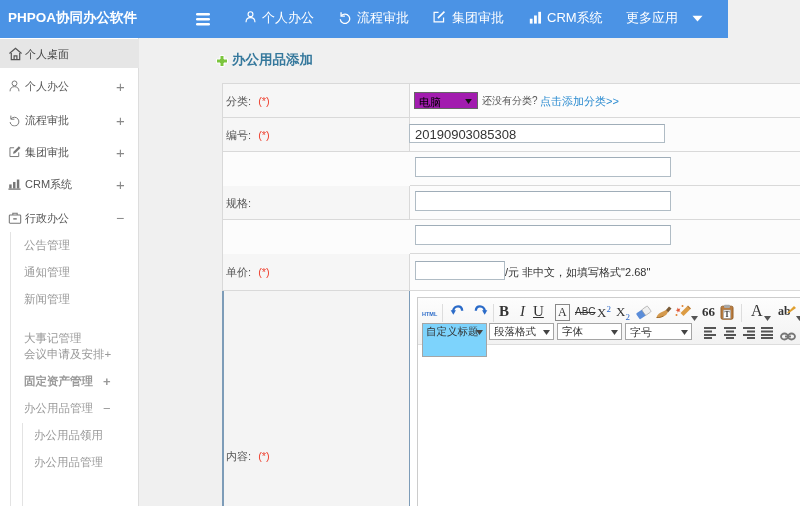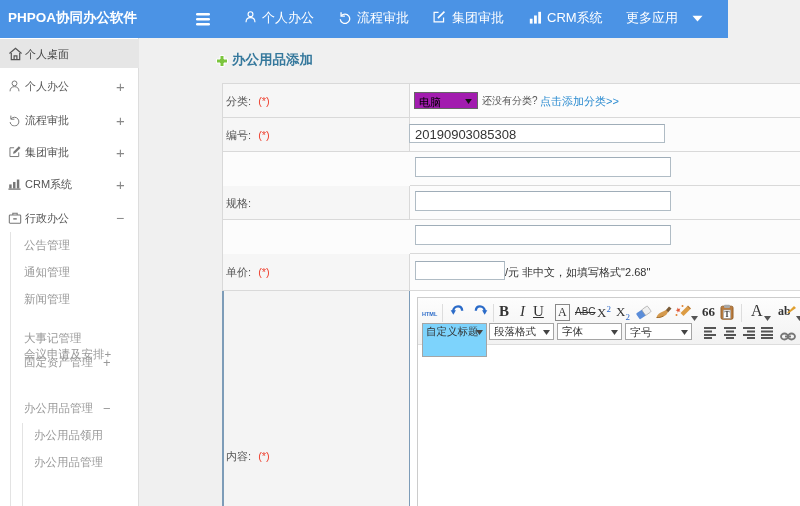--- a/index.html
+++ b/index.html
@@ -186,21 +186,21 @@
       </div>
     <div class="srow2" style="top:247px;">
         <span class="txt">新闻管理</span>
       </div>
     <div class="srow2" style="top:286px;">
         <span class="txt">大事记管理</span>
       </div>
     <div class="srow2" style="top:302px;">
         <span class="txt">会议申请及安排+</span>
       </div>
-    <div class="srow2" style="top:310px;">
+    <div class="srow2" style="top:329px;font-weight:bold;">
         <span class="txt">固定资产管理</span>
         <span class="pm2">+</span>
       </div>
     <div class="srow2" style="top:356px;">
         <span class="txt">办公用品管理</span>
         <span class="pm2">−</span>
       </div>
     <div id="lvl3line"></div>
     <div class="srow3" style="top:383px;">
         <span class="txt">办公用品领用</span>

